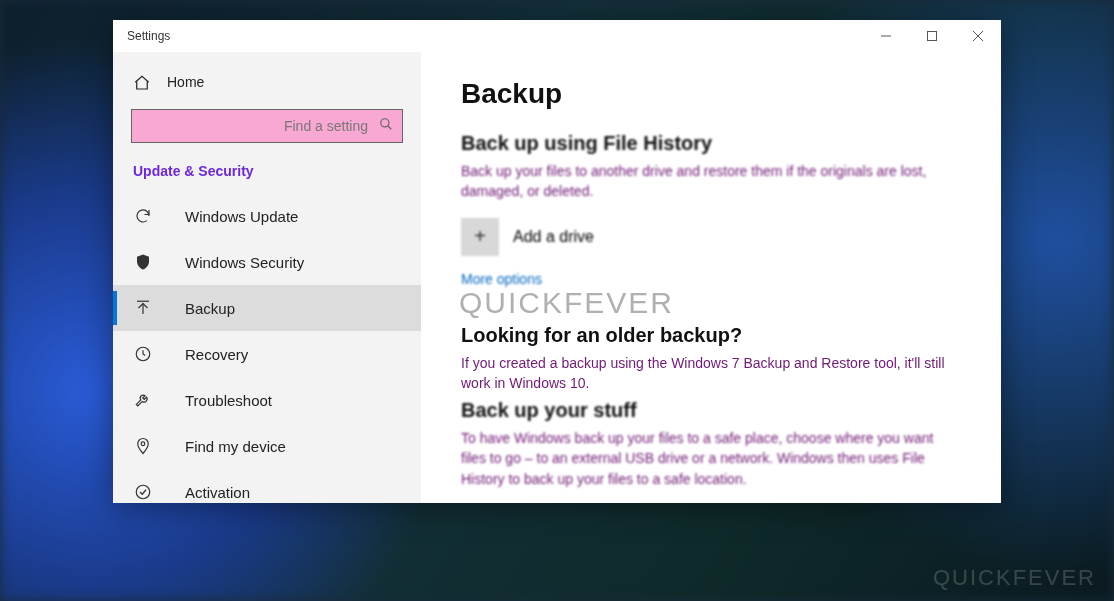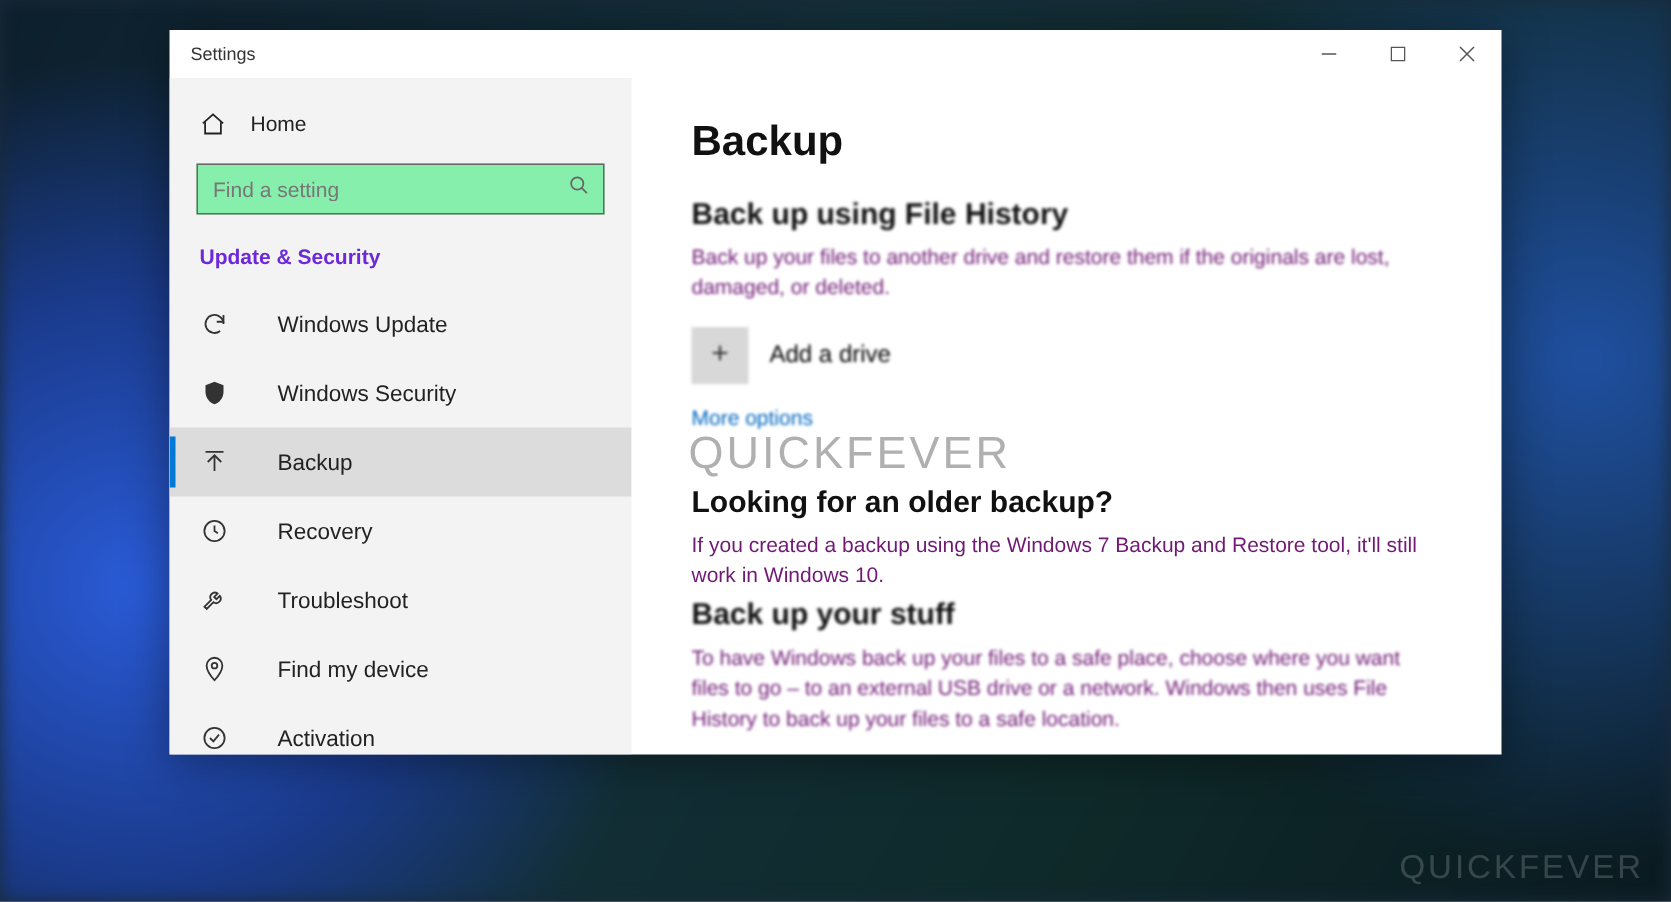--- a/index.html
+++ b/index.html
@@ -88,25 +88,26 @@
   }
   .search-wrap {
     margin: 0 18px 18px 18px;
     position: relative;
   }
   .search {
     width: 100%;
     box-sizing: border-box;
     height: 34px;
     border: 1px solid #666;
-    background: #86efac;
+    background: #f9a8d4;
     padding: 0 34px 0 10px;
     font-size: 14px;
     font-family: inherit;
     color: #555;
+    text-align: right;
   }
   .search::placeholder { color: #777; }
   .search-icon {
     position: absolute;
     right: 10px;
     top: 50%;
     transform: translateY(-50%);
     color: #666;
   }
   .category {

